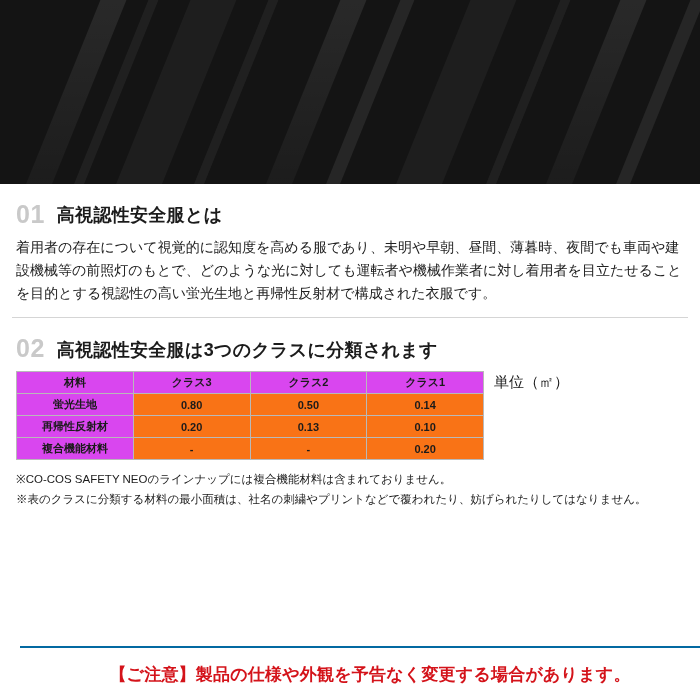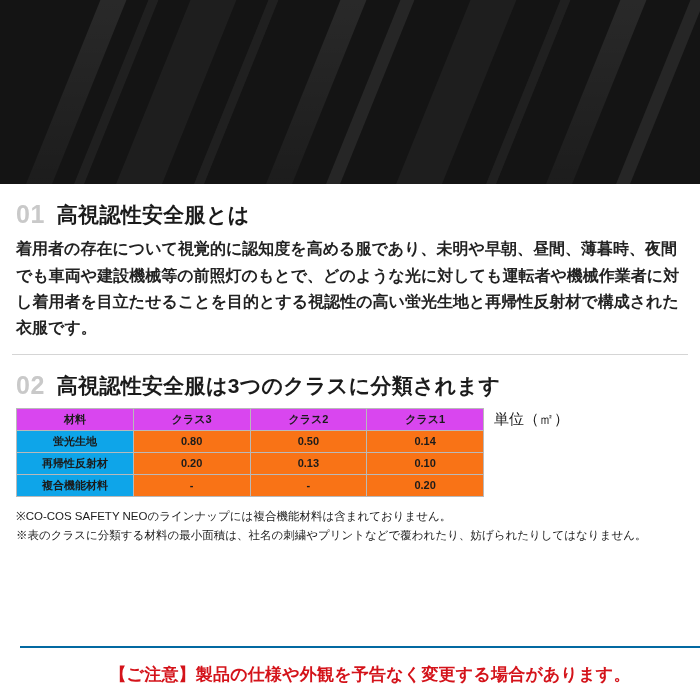--- a/index.html
+++ b/index.html
@@ -62,32 +62,31 @@
     padding-top: 18px;
   }
   .sec-num {
     font-size: 25px;
     font-weight: bold;
     color: #c9c9c9;
     letter-spacing: 0.5px;
     line-height: 1;
   }
   .sec-title {
-    font-size: 21px;
+    font-size: 18px;
     font-weight: bold;
     color: #1b1b1b;
     line-height: 1.2;
     letter-spacing: 0.3px;
   }
   .sec-body {
     margin-top: 9px;
-    font-size: 16px;
+    font-size: 14px;
     line-height: 1.65;
     color: #222;
-    font-weight: bold;
   }
   .rule {
     margin: 12px 12px 0 12px;
     border-top: 1px solid #d5d5d5;
   }
 
   
   .table-wrap {
     margin: 10px 0 0 0;
     display: flex;
@@ -107,21 +106,21 @@
     text-align: center;
     padding: 0 4px;
     font-weight: normal;
   }
   table.classes thead th {
     background: #d946ef;
     font-weight: bold;
     margin-top: 28px;
   }
   table.classes tbody td.rowhead {
-    background: #0ea5e9;
+    background: #d946ef;
     font-weight: bold;
     width: 122px;
   }
   table.classes tbody td.val {
     background: #f97316;
     font-weight: bold;
   }
   td.note-cell {
     background: #efefef;
     text-align: left !important;

